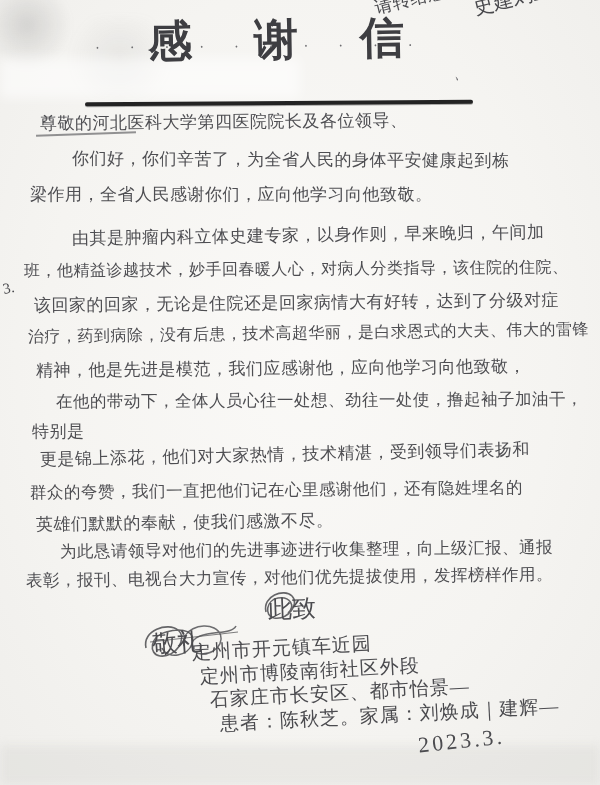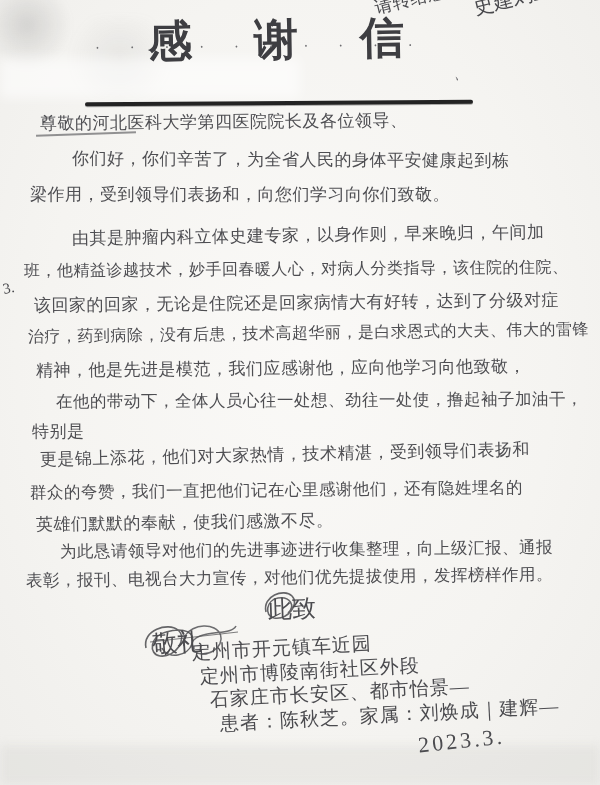--- a/index.html
+++ b/index.html
@@ -105,21 +105,21 @@
     <div class="n1">请转给患者的院部</div>
     <div class="n2">史建刘正</div>
   </div>
 
   <div class="rule"></div>
   <div class="underline1"></div>
   <div class="margin-mark">3.</div>
 
   <div class="bl l1">尊敬的河北医科大学第四医院院长及各位领导、</div>
   <div class="bl l2">你们好，你们辛苦了，为全省人民的身体平安健康起到栋</div>
-  <div class="bl l3">梁作用，受到领导们表扬和，向您们学习向你们致敬。</div>
+  <div class="bl l3">梁作用，全省人民感谢你们，应向他学习向他致敬。</div>
   <div class="bl l4">由其是肿瘤内科立体史建专家，以身作则，早来晚归，午间加</div>
   <div class="bl l5">班，他精益诊越技术，妙手回春暖人心，对病人分类指导，该住院的住院、</div>
   <div class="bl l6">该回家的回家，无论是住院还是回家病情大有好转，达到了分级对症</div>
   <div class="bl l7">治疗，药到病除，没有后患，技术高超华丽，是白求恩式的大夫、伟大的雷锋</div>
   <div class="bl l8">精神，他是先进是模范，我们应感谢他，应向他学习向他致敬，</div>
   <div class="bl l9">在他的带动下，全体人员心往一处想、劲往一处使，撸起袖子加油干，</div>
   <div class="bl l10">特别是</div>
   <div class="bl l11">更是锦上添花，他们对大家热情，技术精湛，受到领导们表扬和</div>
   <div class="bl l12">群众的夸赞，我们一直把他们记在心里感谢他们，还有隐姓埋名的</div>
   <div class="bl l13">英雄们默默的奉献，使我们感激不尽。</div>

